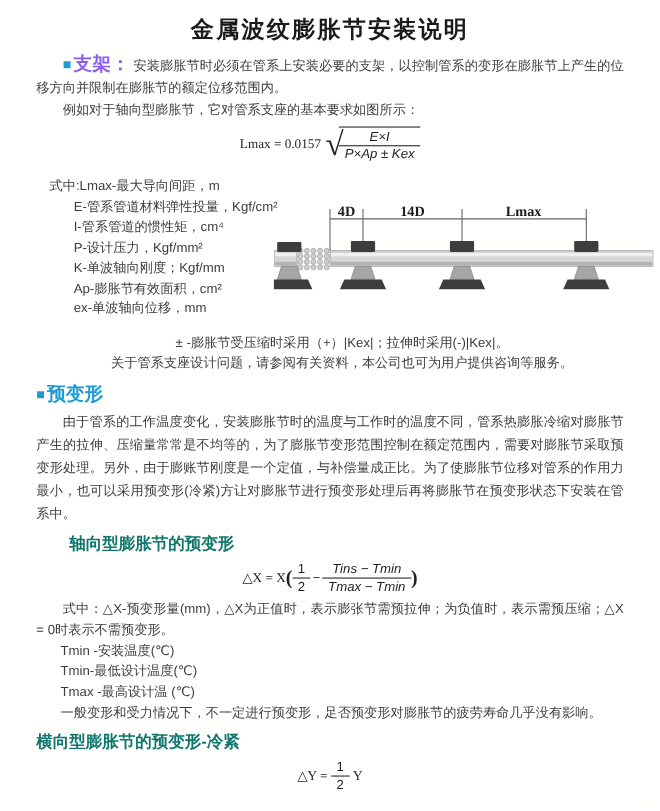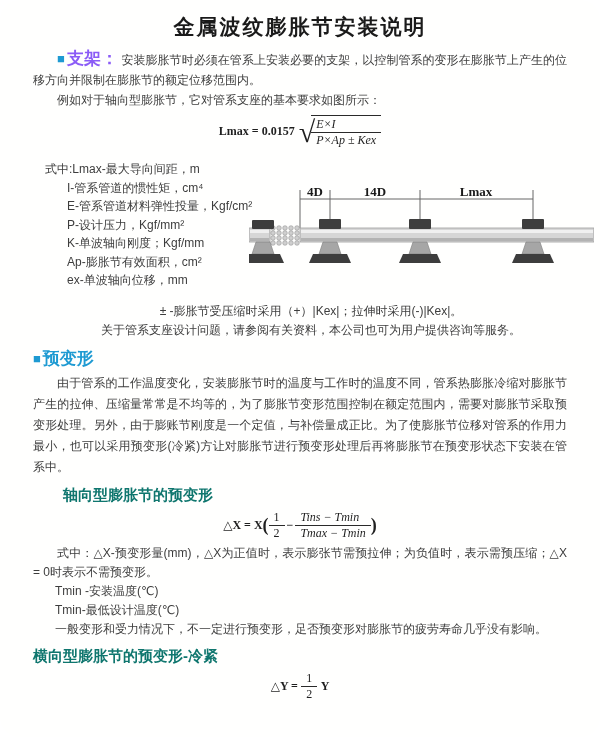--- a/index.html
+++ b/index.html
@@ -29,25 +29,25 @@
     margin: 8px 0 2px; line-height: 22px;
   }
   .sub-head {
     color: #0f766e; font-size: 15px; font-weight: bold;
     margin: 7px 0 2px; line-height: 20px;
   }
   .sub-head.axial { margin-left: 2em; }
 
   .formula-row { text-align: center; margin: 5px 0 3px; color: #1f1f1f; }
   .f-serif { font-family: "Liberation Serif", "DejaVu Serif", serif; }
-  .f-bold { font-weight: bold; }
+  .f-bold { font-weight: normal; }
   .frac {
     display: inline-flex; flex-direction: column; vertical-align: middle;
-    font-family: Liberation Serif, serif;
-    font-size: 12px; line-height: 15px; text-align: left;
+    font-family: Liberation Sans, sans-serif;
+    font-size: 12px; line-height: 15px; text-align: center;
   }
   .frac .num { border-bottom: 1px solid #2a2a2a; padding: 0 5px; }
   .frac .den { padding: 0 5px; }
   .frac.italic { font-style: italic; }
   .radical {
     font-family: "Liberation Serif", "DejaVu Serif", serif;
     font-size: 30px; line-height: 28px; vertical-align: middle;
     margin: 0 -4px 0 4px; color: #1f1f1f;
   }
   .radicand {
@@ -86,22 +86,22 @@
     <div class="formula-row">
       <span class="f-serif f-bold">Lmax = 0.0157</span><span class="radical">√</span><span class="radicand"><span class="frac italic">
           <span class="num">E×I</span>
           <span class="den">P×Ap ± Kex</span>
         </span></span>
     </div>
 
     <div class="vars-wrap">
       <ul class="defs">
         <li>式中:Lmax-最大导向间距，m</li>
+        <li>E-管系管道材料弹性投量，Kgf/cm²</li>
         <li>I-管系管道的惯性矩，cm⁴</li>
-        <li>E-管系管道材料弹性投量，Kgf/cm²</li>
         <li>P-设计压力，Kgf/mm²</li>
         <li>K-单波轴向刚度；Kgf/mm</li>
         <li>Ap-膨胀节有效面积，cm²</li>
         <li>ex-单波轴向位移，mm</li>
       </ul>
 
       <svg class="diagram" width="345" height="92" viewBox="0 0 345 92" xmlns="http://www.w3.org/2000/svg">
 
         <g stroke="#666" stroke-width="1">
           <line x1="51" y1="15" x2="284" y2="15"></line>
@@ -190,20 +190,21 @@
           <span class="den">2</span>
         </span><span class="f-serif minus">−</span><span class="frac italic">
           <span class="num">Tins − Tmin</span>
           <span class="den">Tmax − Tmin</span>
         </span><span class="f-serif paren">)</span>
     </div>
 
     <p class="para indent axial-note">式中：△X-预变形量(mm)，△X为正值时，表示膨张节需预拉伸；为负值时，表示需预压缩；△X = 0时表示不需预变形。</p>
     <p class="temp-line">Tmin -安装温度(℃)</p>
     <p class="temp-line">Tmin-最低设计温度(℃)</p>
+    <p class="temp-line">Tmax -最高设计温 (℃)</p>
     <p class="temp-line">一般变形和受力情况下，不一定进行预变形，足否预变形对膨胀节的疲劳寿命几乎没有影响。</p>
 
     <div class="sub-head">横向型膨胀节的预变形-冷紧</div>
 
     <div class="formula-row">
       <span class="f-serif f-bold">△Y =</span>
       <span class="frac">
           <span class="num">1</span>
           <span class="den">2</span>
         </span>

